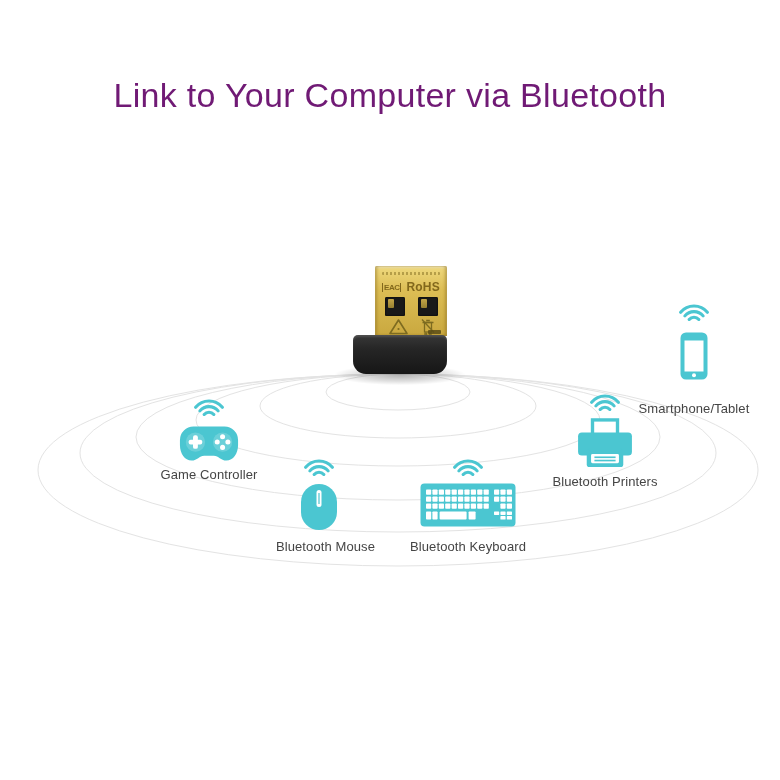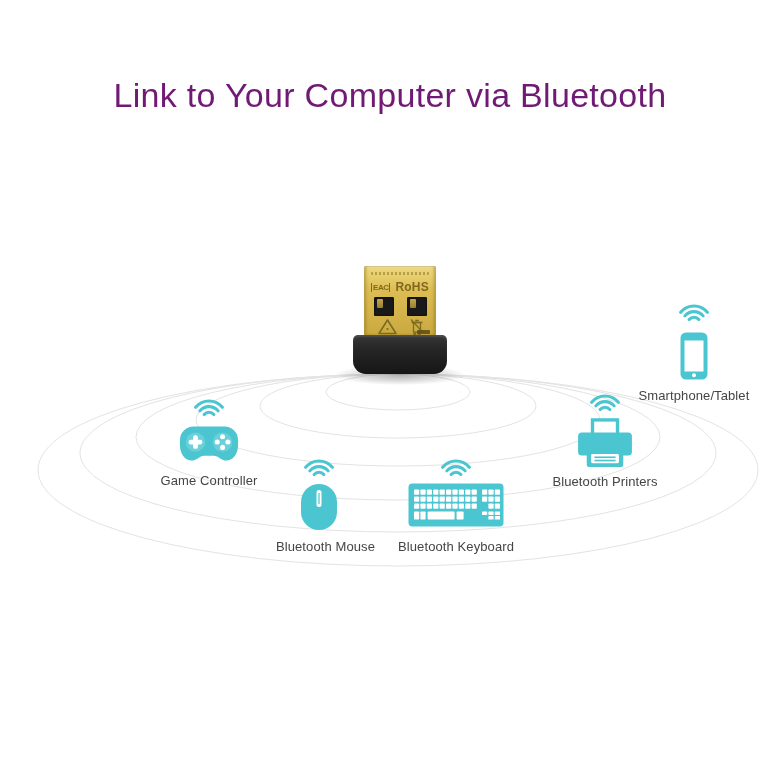--- a/index.html
+++ b/index.html
@@ -15,21 +15,21 @@
     font-size:34px;font-weight:500;color:#701a75;letter-spacing:.3px;z-index:2;
   }
   .ripples{position:absolute;left:0;top:0;z-index:0;}
   
   .adapter{position:absolute;left:0;top:0;z-index:3;}
   .adapter-shadow{
     position:absolute;left:335px;top:365px;width:130px;height:20px;
     background:radial-gradient(ellipse at center, rgba(0,0,0,.30) 0%, rgba(0,0,0,.12) 45%, rgba(0,0,0,0) 72%);
   }
   .plug{
-    position:absolute;left:364px;top:266px;width:72px;height:70px;
+    position:absolute;left:375px;top:266px;width:72px;height:70px;
     background:linear-gradient(180deg,#efd97e 0%,#dcbd54 35%,#d2b249 70%,#c9a83f 100%);
     box-shadow:inset 2px 0 3px rgba(126,96,14,.45), inset -2px 0 3px rgba(126,96,14,.45), inset 0 2px 2px rgba(255,250,220,.7);
     border-radius:2px 2px 0 0;
   }
   .microtext{
     position:absolute;top:6px;left:7px;right:7px;height:3px;opacity:.75;border-radius:1px;
     background:repeating-linear-gradient(90deg, rgba(118,96,22,.6) 0 2px, rgba(118,96,22,0) 2px 4px);
   }
   .plug-marks{
     position:absolute;top:14px;left:0;width:100%;height:14px;color:#82681c;
@@ -47,29 +47,29 @@
     background:linear-gradient(180deg,#383838 0%,#262626 35%,#161616 100%);
     border-radius:5px 5px 13px 13px;
     box-shadow:inset 0 2px 2px rgba(255,255,255,.12);
   }
   
   .device{position:absolute;display:flex;flex-direction:column;align-items:center;z-index:2;width:150px;transform:translateX(-50%);}
   .device .label{font-size:13px;color:var(--label);white-space:nowrap;letter-spacing:.1px;}
   .dev-headset {left:97px; top:303px;}
   .dev-headset  .dev-icon{margin-top:7px;}  .dev-headset  .label{margin-top:13px;}
   .dev-controller{left:209px;top:396px;}
-  .dev-controller .dev-icon{margin-top:8px;}  .dev-controller .label{margin-top:9px;}
+  .dev-controller .dev-icon{margin-top:8px;}  .dev-controller .label{margin-top:3px;}
   .dev-mouse{left:319px;top:456px;}
   .dev-mouse .dev-icon{margin-top:7px;}  .dev-mouse .label{margin-top:8px;padding-left:13px;}
-  .dev-keyboard{left:456px;top:456px;}
+  .dev-keyboard{left:468px;top:456px;}
   .dev-keyboard .dev-icon{margin-top:7px;}  .dev-keyboard .label{margin-top:12px;}
   .dev-printer{left:605px;top:391px;justify-content:space-between;}
   .dev-printer .dev-icon{margin-top:7px;}  .dev-printer .label{margin-top:6px;}
   .dev-phone{left:694px;top:301px;}
-  .dev-phone .dev-icon{margin-top:11px;}  .dev-phone .label{margin-top:8px;}
+  .dev-phone .dev-icon{margin-top:11px;}  .dev-phone .label{margin-top:21px;}
 </style>
 </head>
 <body>
 
 <div class="stage" style="--accent: #4BC6D1; --ripple: #E3E3E3; --label: #454545;">
 
   <div class="title">Link to Your Computer via Bluetooth</div>
 
   <svg class="ripples" width="780" height="780" viewBox="0 0 780 780">
     <g fill="none" stroke="var(--ripple)" stroke-width="1">

